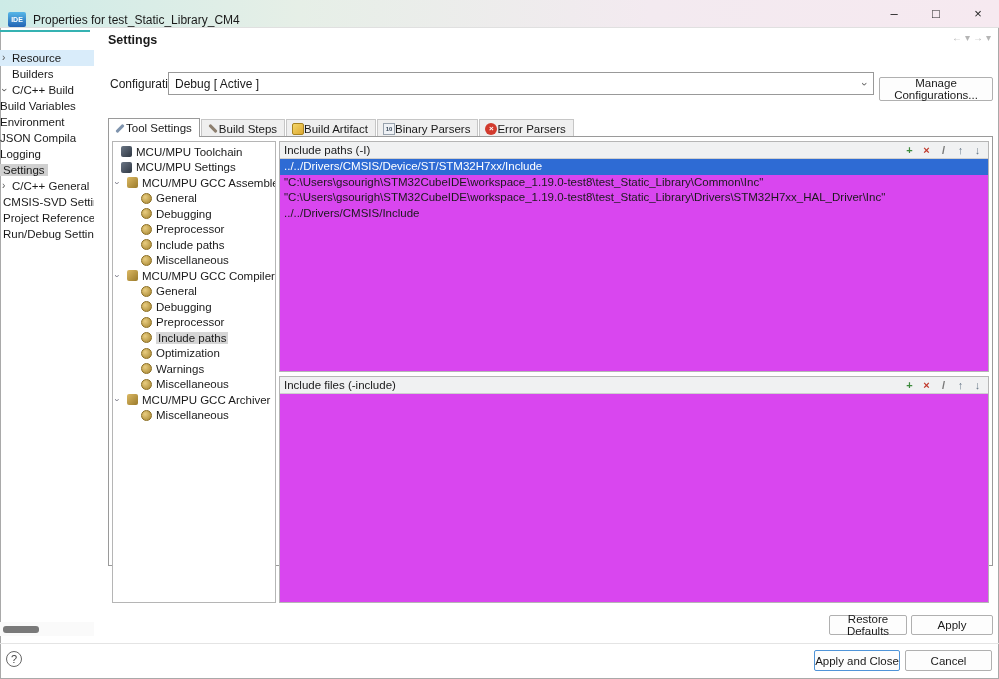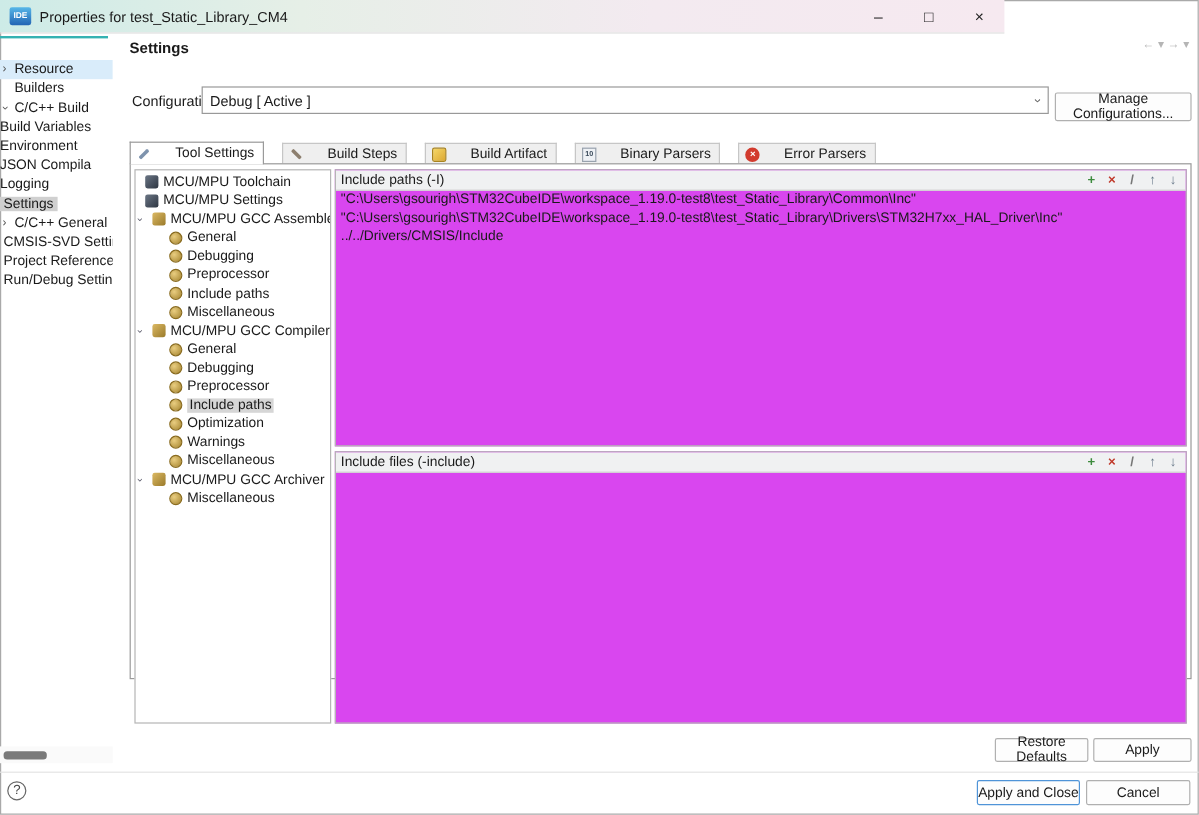--- a/index.html
+++ b/index.html
@@ -4,23 +4,23 @@
 <style>
   *{box-sizing:border-box;margin:0;padding:0}
   html,body{width:999px;height:679px}
   body{
     font-family:"Liberation Sans","DejaVu Sans",sans-serif;
     font-size:12px;color:#1a1a1a;background:#fff;
     position:relative;overflow:hidden;
     box-shadow:inset 0 0 0 1px #a9a9a9;
   }
   
-  .titlebar{position:absolute;left:0;top:0;width:837px;height:28px;
+  .titlebar{position:absolute;left:0;top:0;width:999px;height:28px;
     background:linear-gradient(90deg,#cdebe7 0%,#e6efe7 30%,#f3eaf0 65%,#f6e9f0 100%);
-    display:flex;align-items:center;border-bottom:1px solid #e0e0e0}
+    display:flex;align-items:flex-end;border-bottom:1px solid #e0e0e0}
   .app-icon{width:18px;height:15px;margin-left:8px;border-radius:2px;flex:none;
     background:linear-gradient(180deg,#57b7e8,#2264b4);
     color:#fff;font-size:7px;font-weight:bold;display:flex;align-items:center;justify-content:center}
   .win-title{margin-left:7px;font-size:12px;white-space:nowrap}
   .win-controls{margin-left:auto;display:flex;height:100%}
   .win-btn{width:42px;height:100%;display:flex;align-items:center;justify-content:center;
     font-size:13px;color:#222;cursor:default}
   
   .teal-accent{position:absolute;left:0;top:30px;width:90px;height:2px;background:#35b2b2}
   .sidebar{position:absolute;left:0;top:50px;width:94px;overflow:hidden}
@@ -43,22 +43,22 @@
   .config-label{position:absolute;left:110px;top:77px}
   .config-combo{position:absolute;left:168px;top:72px;width:706px;height:23px;
     background:#fff;border:1px solid #999;display:flex;align-items:center;
     padding:0 6px;font-size:12px}
   .combo-arrow{margin-left:auto;color:#666;font-size:11px;display:inline-block;transform:rotate(90deg)}
   .btn{font-family:inherit;font-size:11.5px;color:#1a1a1a;background:#fdfdfd;
     border:1px solid #b0b0b0;border-radius:2px;display:flex;align-items:center;justify-content:center;cursor:default}
   .manage-btn{position:absolute;left:879px;top:77px;width:114px;height:24px}
   
   .tabs{position:absolute;left:108px;top:118px;display:flex;align-items:flex-end}
-  .tab{display:flex;align-items:center;gap:20px;height:18px;padding:1px 7px 1px 5px;
-    font-size:11.5px;background:#efefef;border:1px solid #c6c6c6;border-bottom:none;margin-right:15px}
+  .tab{display:flex;align-items:center;gap:0;height:18px;padding:1px 7px 1px 5px;
+    font-size:11.5px;background:#efefef;border:1px solid #c6c6c6;border-bottom:none;margin-right:1px}
   .tab.active{background:#fff;border-color:#9a9a9a;height:19px;position:relative;z-index:2}
   .tab-icon{width:12px;height:12px;display:inline-flex;align-items:center;justify-content:center;flex:none}
   .wrench-icon::before{content:"";width:10px;height:3px;background:#7e93ad;border-radius:1px;transform:rotate(-45deg)}
   .hammer-icon::before{content:"";width:10px;height:3px;background:#8d7f6f;border-radius:1px;transform:rotate(45deg)}
   .package-icon{background:linear-gradient(135deg,#f5d768,#dca832);border:1px solid #a8831f;border-radius:2px}
   .binary-icon{background:#eef1f5;border:1px solid #98a2ad;color:#3a4a5a;font-size:6px;font-weight:bold}
   .binary-icon::before{content:"10"}
   .error-icon{background:#d23b2e;border-radius:50%;color:#fff;font-size:8px;font-weight:bold;line-height:1}
   .error-icon::before{content:"×"}
   
@@ -282,20 +282,21 @@
       <span>Include paths (-I)</span>
       <div class="list-toolbar">
           <span class="lt-icon" style="color: rgb(61, 139, 61);">+</span>
           <span class="lt-icon" style="color: rgb(192, 57, 43);">×</span>
           <span class="lt-icon" style="color: rgb(119, 119, 119);">/</span>
           <span class="lt-icon" style="color: rgb(102, 119, 136);">↑</span>
           <span class="lt-icon" style="color: rgb(102, 119, 136);">↓</span>
         </div>
     </div>
     <div class="list-body">
+        <div class="list-item selected">../../Drivers/CMSIS/Device/ST/STM32H7xx/Include</div>
         <div class="list-item">"C:\Users\gsourigh\STM32CubeIDE\workspace_1.19.0-test8\test_Static_Library\Common\Inc"</div>
         <div class="list-item">"C:\Users\gsourigh\STM32CubeIDE\workspace_1.19.0-test8\test_Static_Library\Drivers\STM32H7xx_HAL_Driver\Inc"</div>
         <div class="list-item">../../Drivers/CMSIS/Include</div>
       </div>
   </div>
 
   <div class="list-panel bottom">
     <div class="list-header">
       <span>Include files (-include)</span>
       <div class="list-toolbar">

